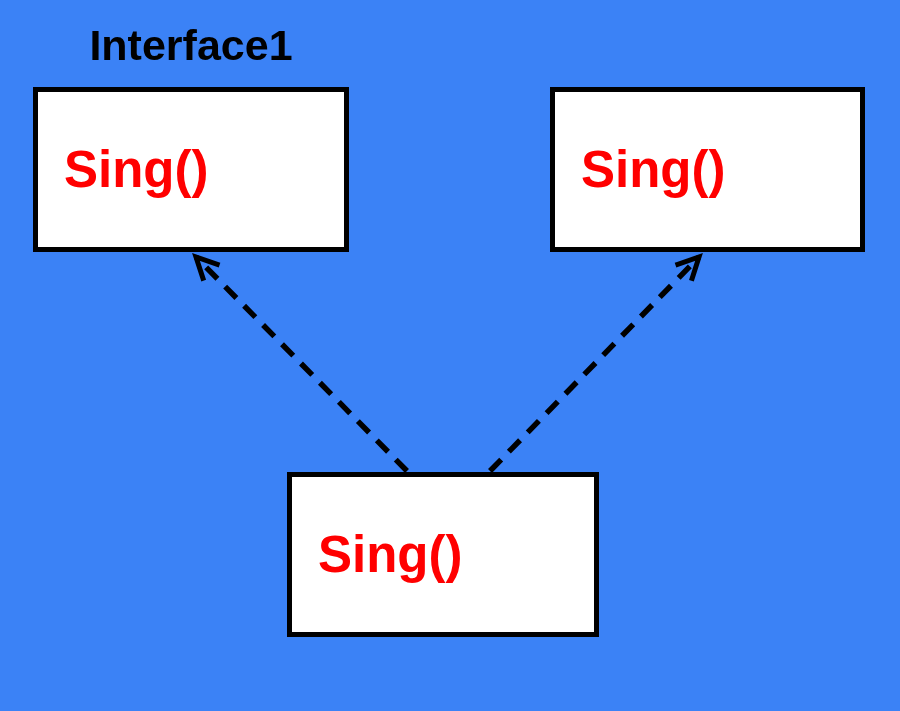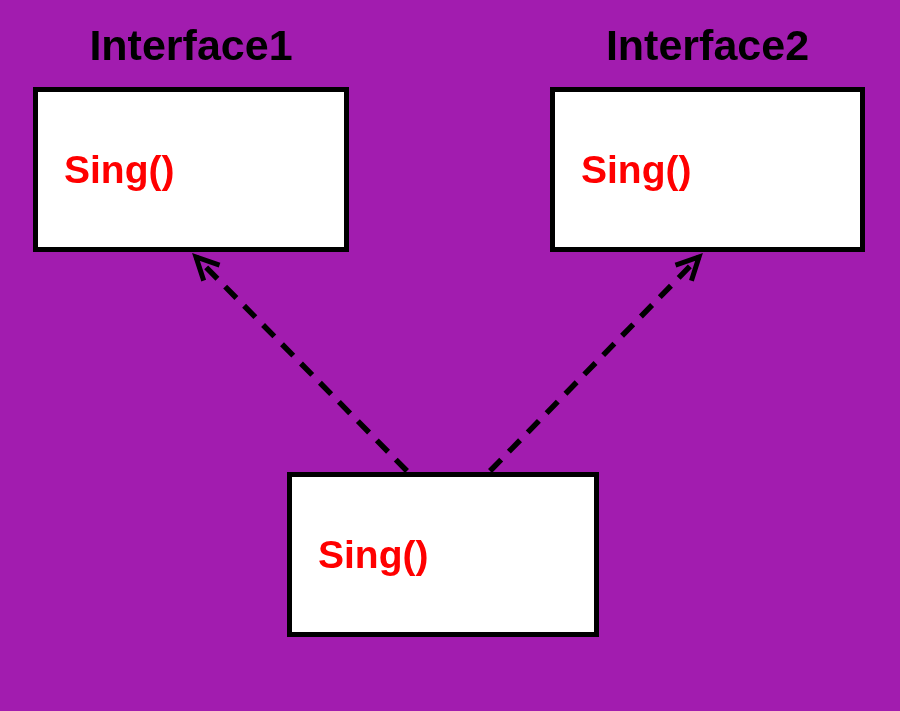--- a/index.html
+++ b/index.html
@@ -4,21 +4,21 @@
 <style>
   html, body {
     margin: 0;
     padding: 0;
     background: #ffffff;
   }
   .canvas {
     position: relative;
     width: 900px;
     height: 711px;
-    background: #a21caf;
+    background: #3b82f6;
     font-family: "Liberation Sans", "DejaVu Sans", sans-serif;
     overflow: hidden;
   }
   .node-label {
     position: absolute;
     font-size: 43px;
     font-weight: bold;
     color: #000000;
     text-align: center;
     line-height: 1;
@@ -26,21 +26,21 @@
   }
   .node-box {
     position: absolute;
     border: 5px solid #000000;
     background: #ffffff;
     box-sizing: border-box;
     display: flex;
     align-items: center;
   }
   .method-label {
-    font-size: 39px;
+    font-size: 51px;
     font-weight: bold;
     color: #ff0000;
     line-height: 1;
     padding-left: 26px;
     white-space: nowrap;
   }
   .arrow-layer {
     position: absolute;
     left: 0;
     top: 0;
@@ -59,21 +59,20 @@
 </head>
 <body>
 
 <div class="canvas">
 
   <div id="label-i1" class="node-label">Interface1</div>
   <div id="box-i1" class="node-box">
     <span class="method-label">Sing()</span>
   </div>
 
-  <div id="label-i2" class="node-label">Interface2</div>
   <div id="box-i2" class="node-box">
     <span class="method-label">Sing()</span>
   </div>
 
   <div id="box-child" class="node-box">
     <span class="method-label">Sing()</span>
   </div>
 
   <svg class="arrow-layer" viewBox="0 0 900 711">
     <defs>

